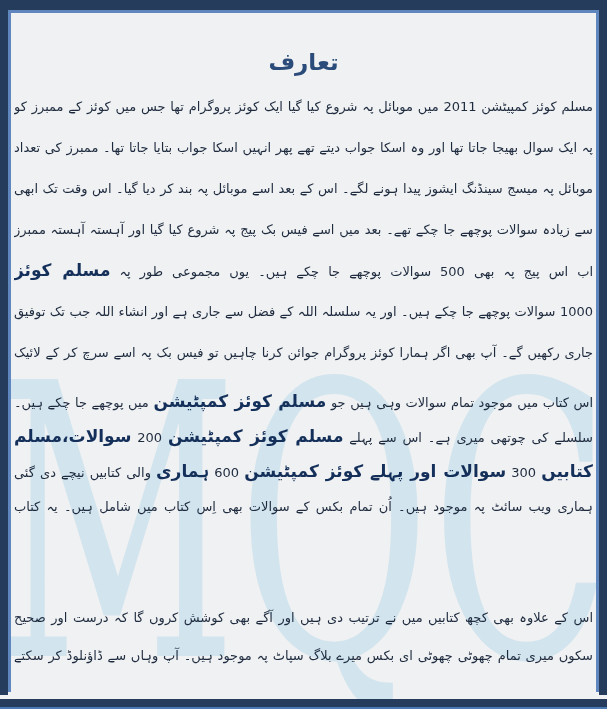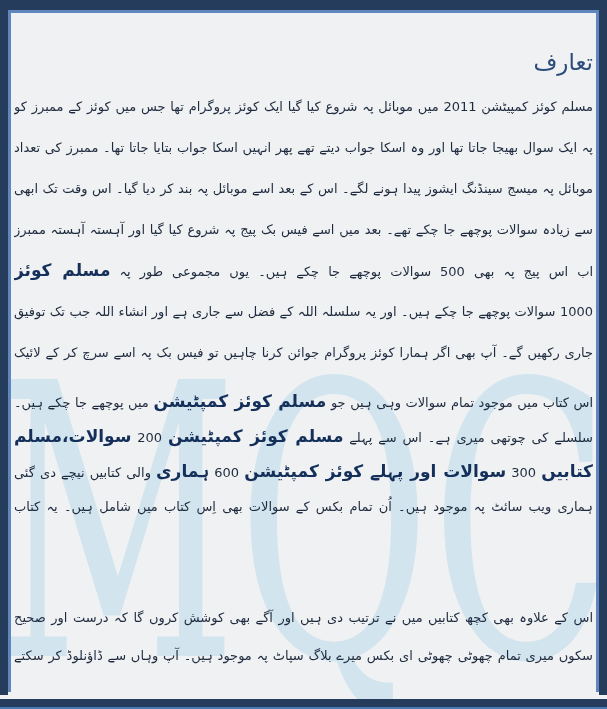--- a/index.html
+++ b/index.html
@@ -35,22 +35,22 @@
     transform: scale(1.18, 1.9);
     transform-origin: 50% 50%;
     z-index: 1;
     user-select: none;
   }
 
   
   .content { position: absolute; left: 14px; top: 0; width: 579px; height: 709px; z-index: 2; }
   .doc-title {
     position: absolute; left: 0; top: 42px; width: 579px; height: 40px;
-    line-height: 40px; 
-    font-size: 23px; font-weight: normal;
+    line-height: 40px; text-align: center;
+    font-size: 23px; font-weight: bold;
     color: var(--c-title, #2b4c7a);
     direction: rtl;
   }
   .para { position: absolute; left: 0; width: 579px; direction: rtl; color: var(--c-text, #1e2b3f); }
   .para .line {
     text-align: justify;
     text-align-last: justify;
     overflow: hidden;
     font-size: 13px;
   }

